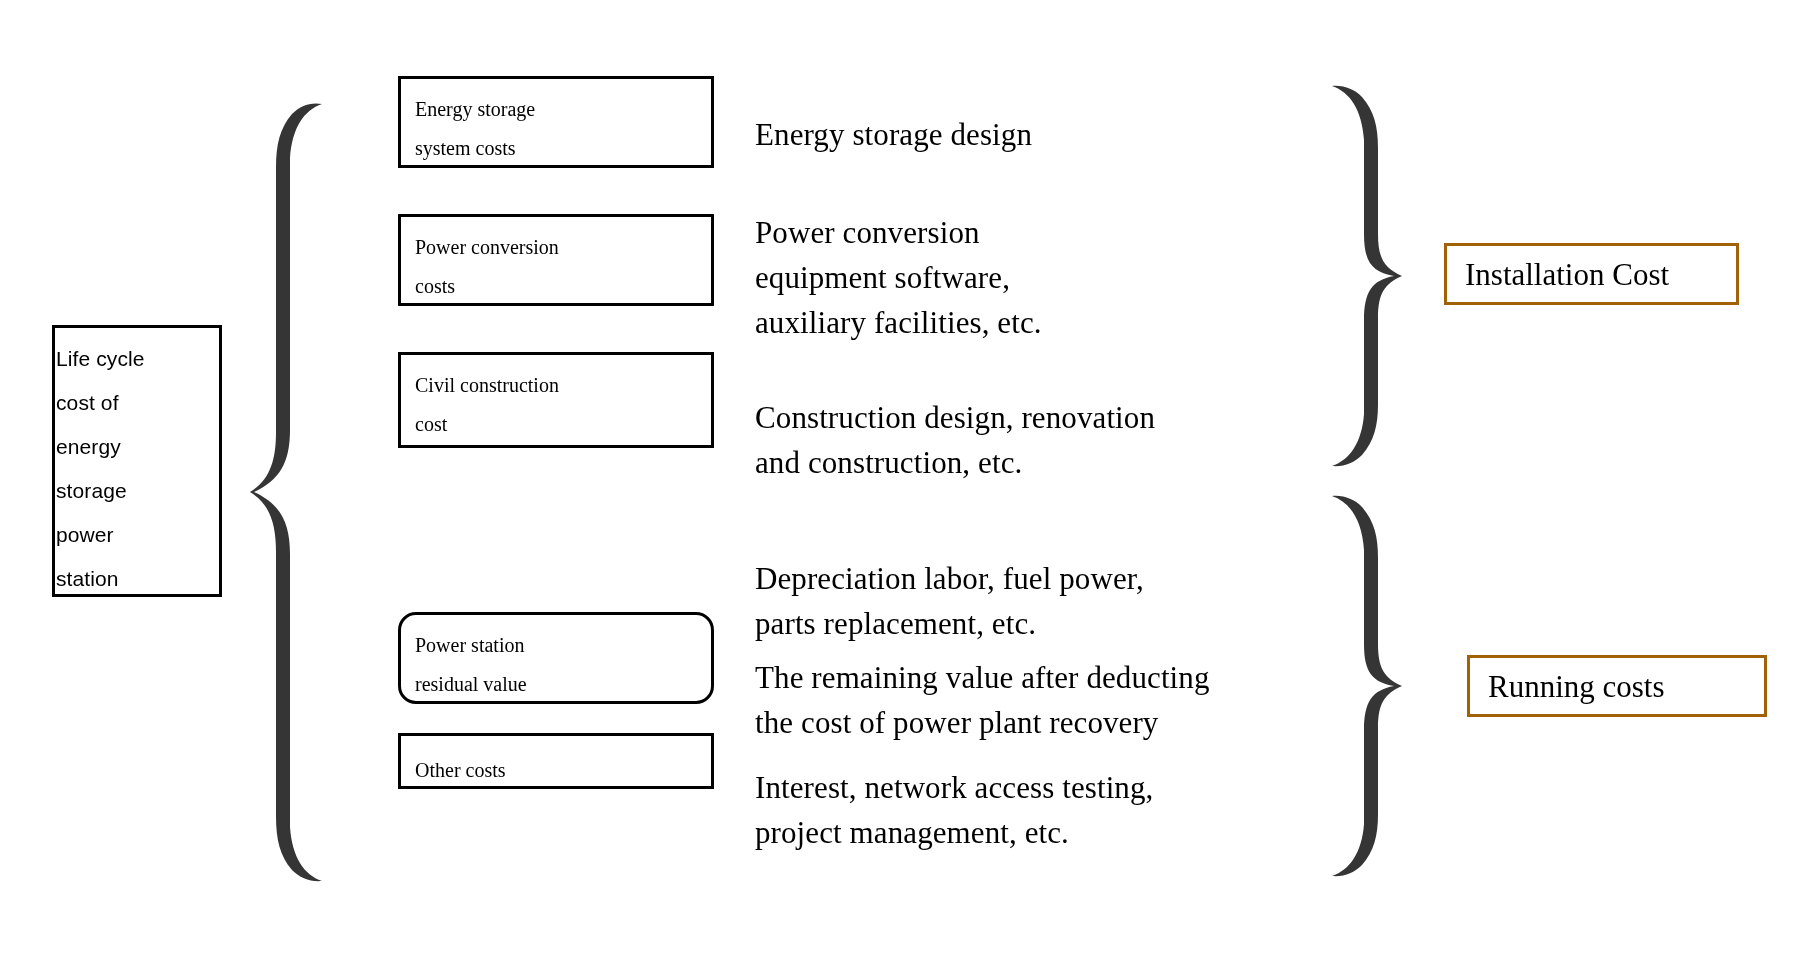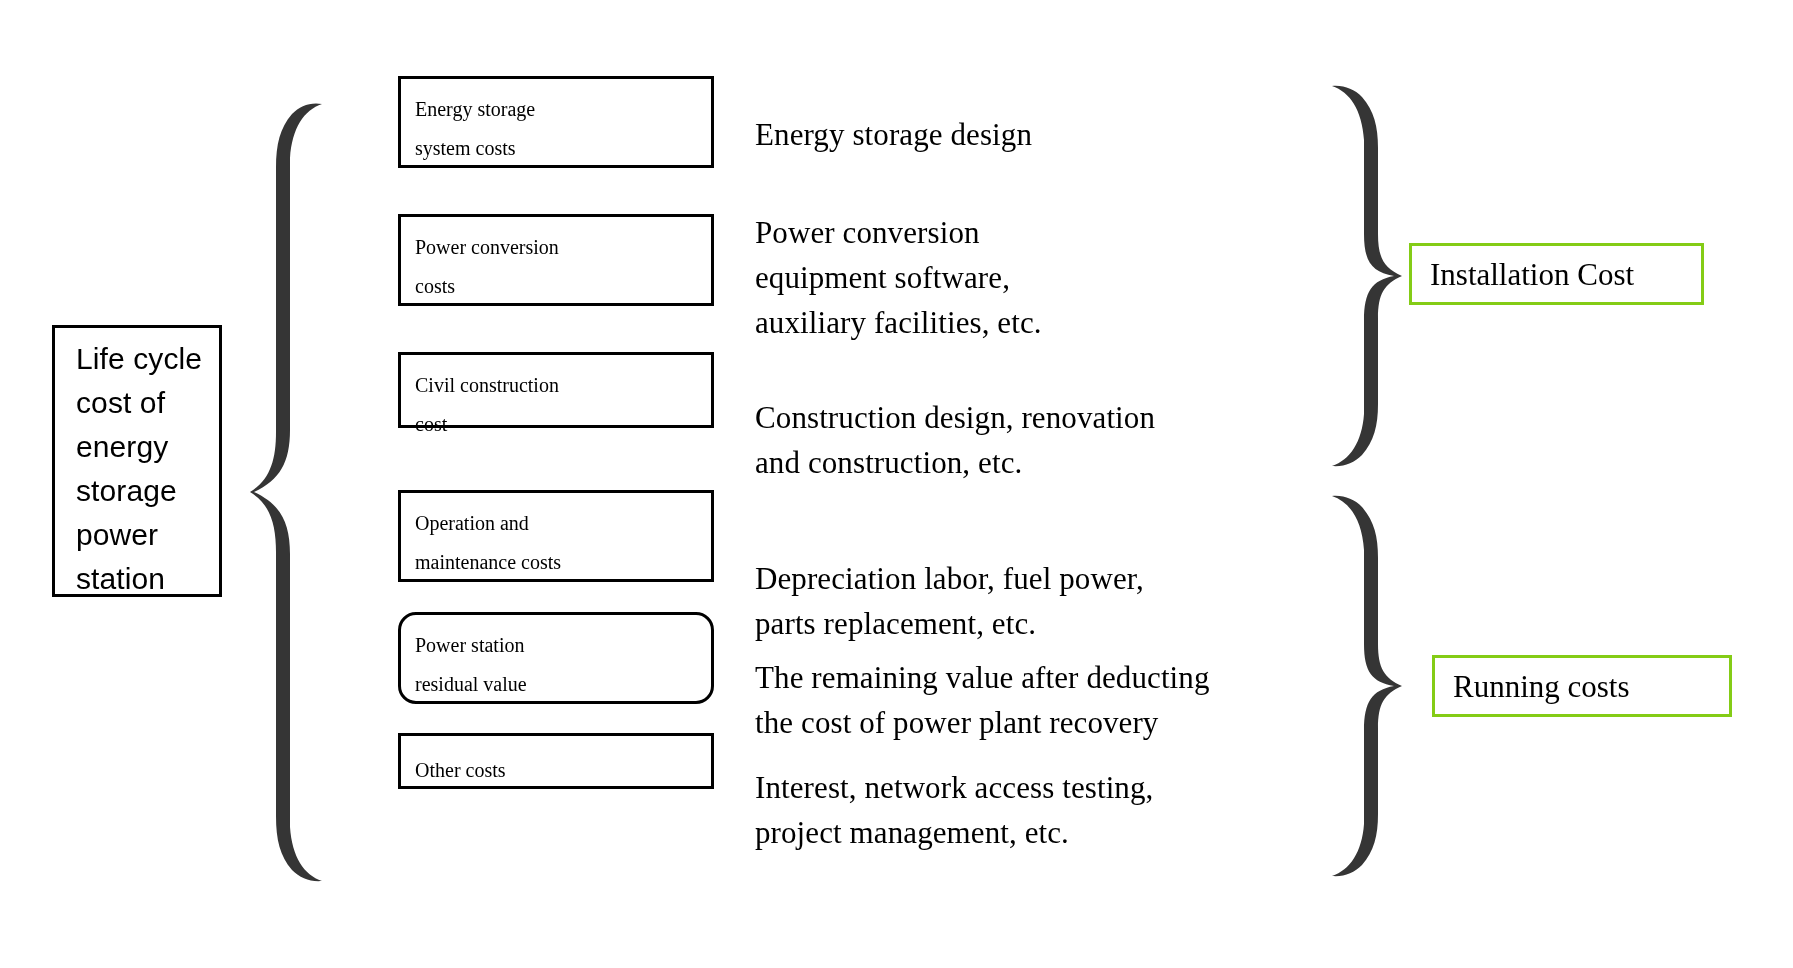--- a/index.html
+++ b/index.html
@@ -20,23 +20,23 @@
   
   .root-box {
     position: absolute;
     left: 52px;
     top: 325px;
     width: 170px;
     height: 272px;
     border: 3px solid #000;
     box-sizing: border-box;
     background: #fff;
-    padding: 9px 0 0 21px;
+    padding: 9px 0 0 1px;
     font-family: "Liberation Sans", "DejaVu Sans", sans-serif;
-    font-size: 30px;
+    font-size: 21px;
     line-height: 44px;
     white-space: pre-line;
     letter-spacing: 0.1px;
   }
 
   
   .cat-box {
     position: absolute;
     left: 398px;
     width: 316px;
@@ -55,28 +55,29 @@
     left: 755px;
     font-size: 31px;
     line-height: 45px;
     white-space: pre-line;
     letter-spacing: 0.1px;
   }
 
   
   .group-box {
     position: absolute;
-    border: 3px solid #84cc16;
+    border: 3px solid #a16207;
     box-sizing: border-box;
     background: #fff;
     font-size: 31px;
     line-height: 1;
     display: flex;
     align-items: center;
     padding-left: 18px;
+    margin-left: 35px;
   }
 
   
   .brace {
     position: absolute;
     overflow: visible;
   }
   .brace svg { display: block; overflow: visible; }
 </style>
 </head>
@@ -110,25 +111,23 @@
                C52,6 62,2 74,4 Z" fill="#353535"></path>
     </svg>
   </div>
 
   <div class="cat-box" style="top:76px;  height:92px;">Energy storage
 system costs</div>
 
   <div class="cat-box" style="top:214px; height:92px;">Power conversion
 costs</div>
 
-  <div class="cat-box" style="top:352px; height:76px;">Civil construction
+  <div class="cat-box" style="top:352px; height:96px;">Civil construction
 cost</div>
 
-  <div class="cat-box" style="top:490px; height:92px;">Operation and
-maintenance costs</div>
 
   <div class="cat-box" style="top:612px; height:92px;border-radius:18px;">Power station
 residual value</div>
 
   <div class="cat-box" style="top:733px; height:56px; padding-top:15px;">Other costs</div>
 
   <div class="desc" style="top:112px;">Energy storage design</div>
 
   <div class="desc" style="top:210px;">Power conversion
 equipment software,

